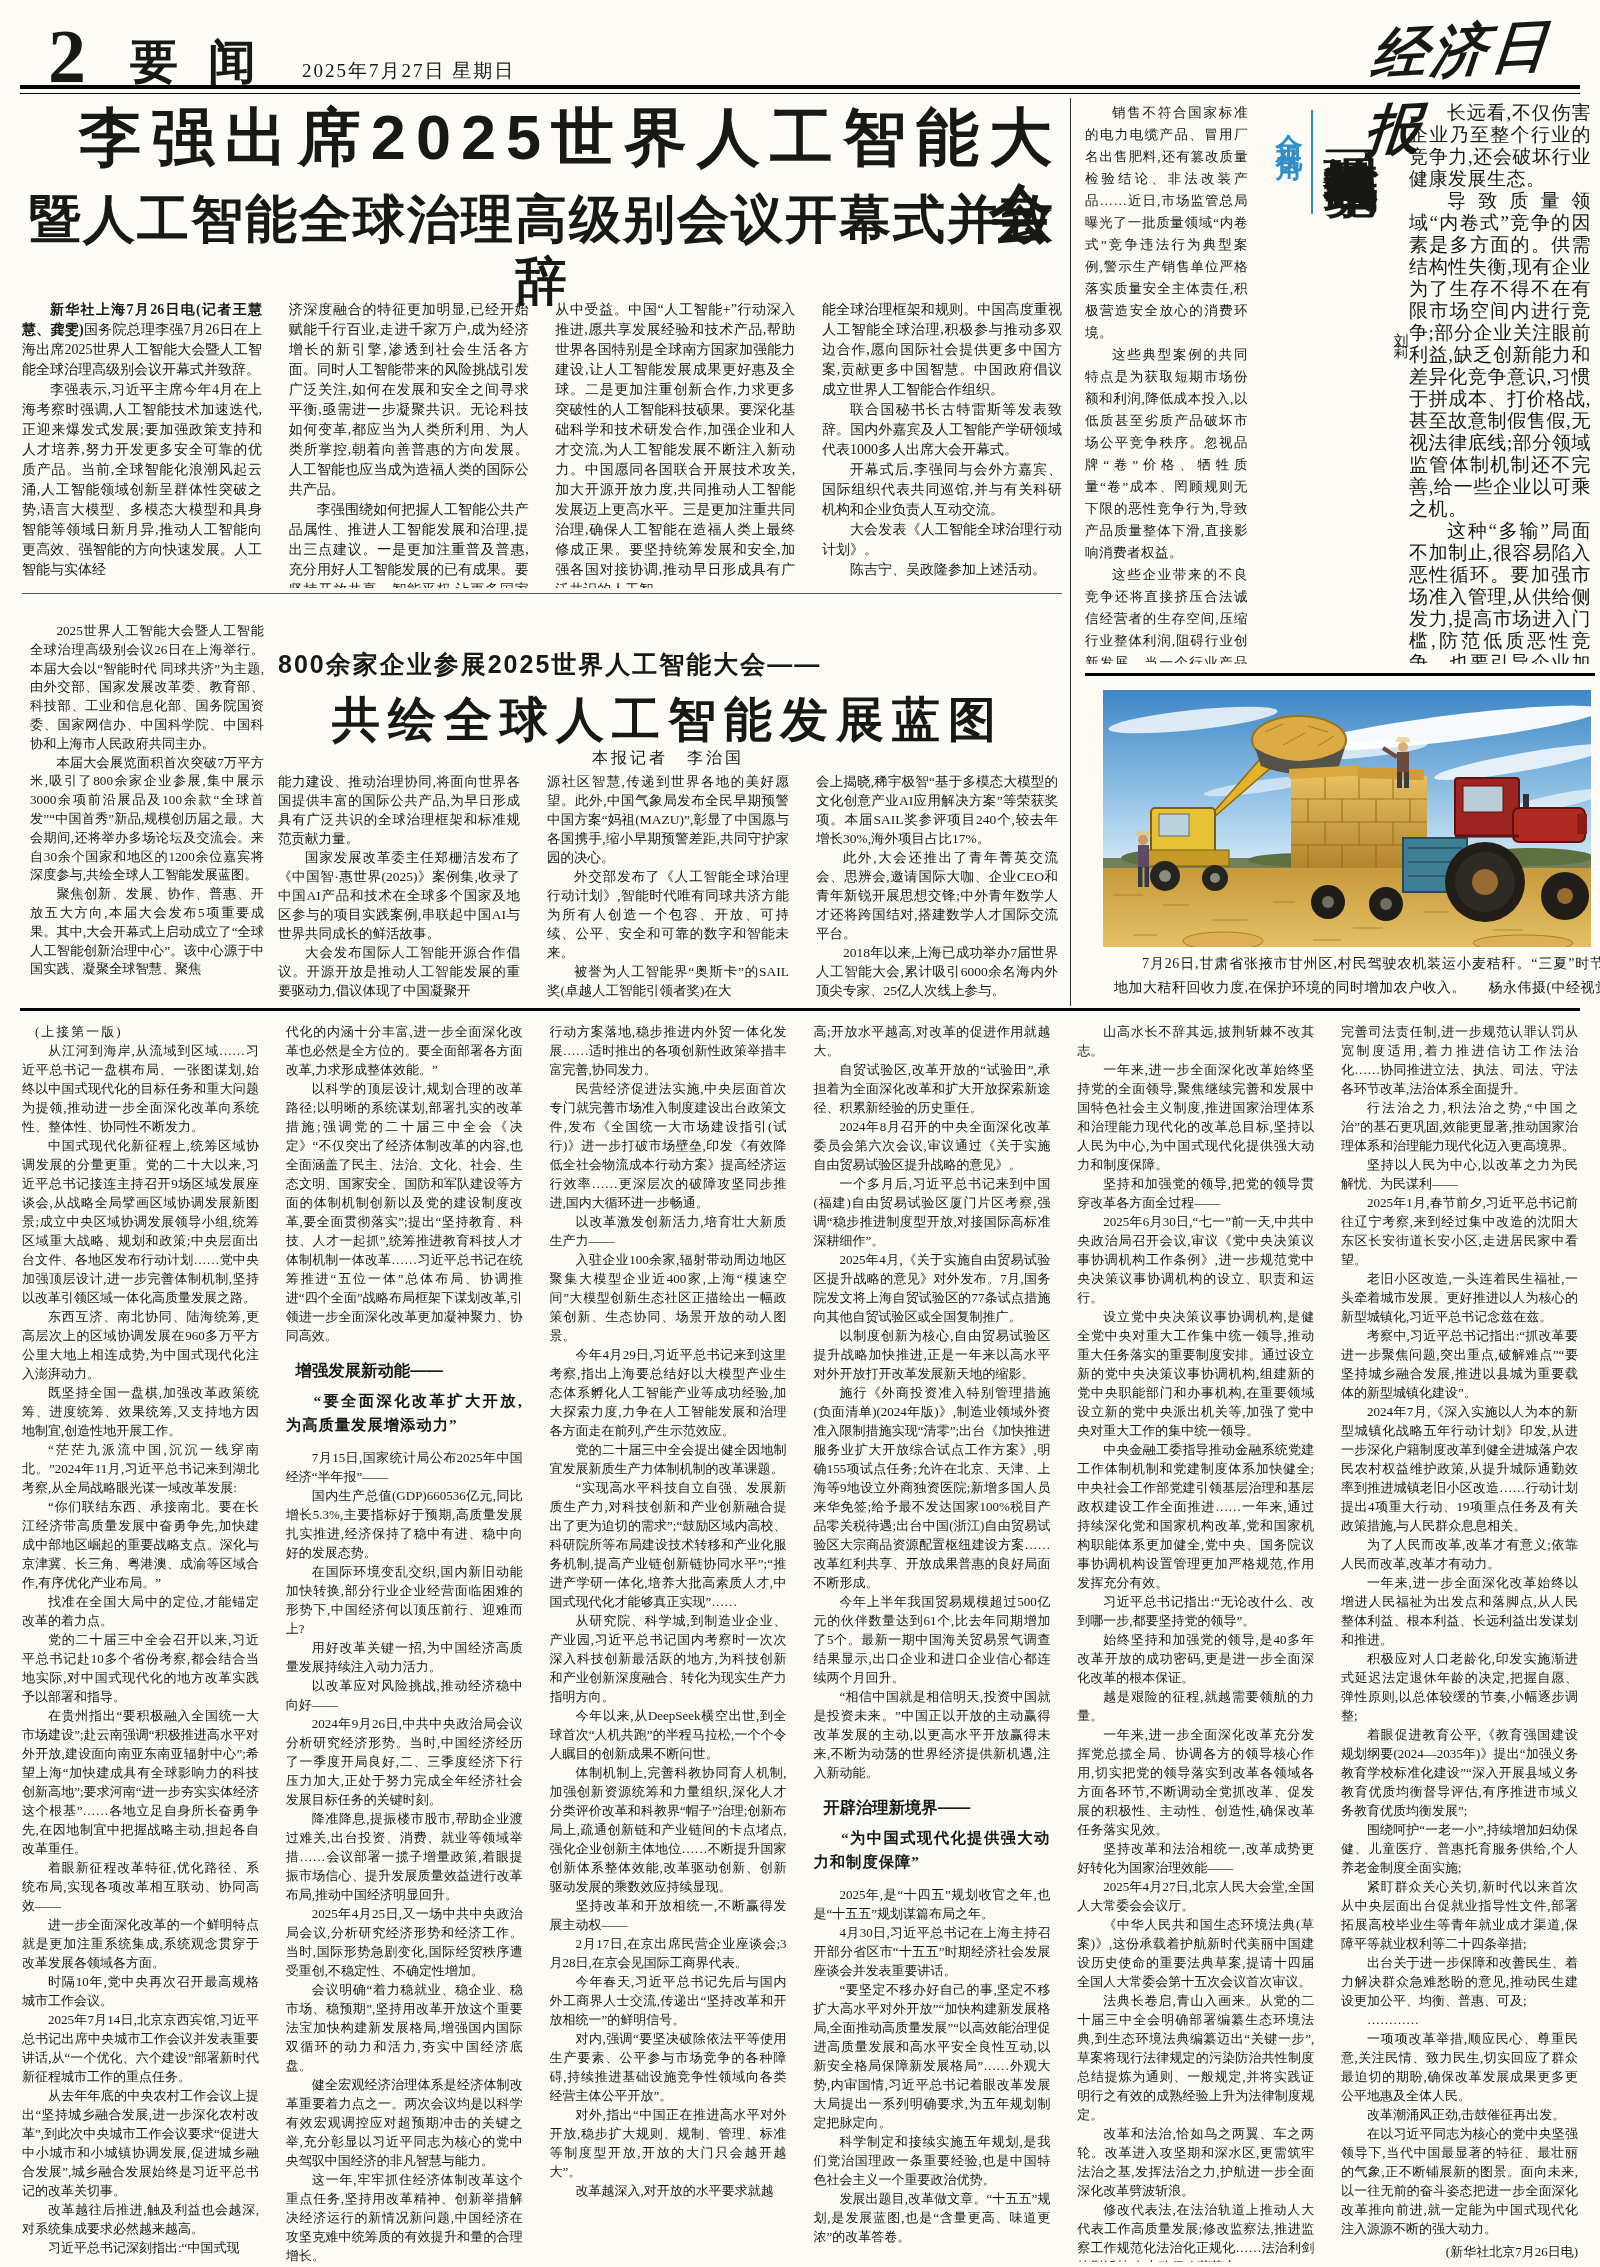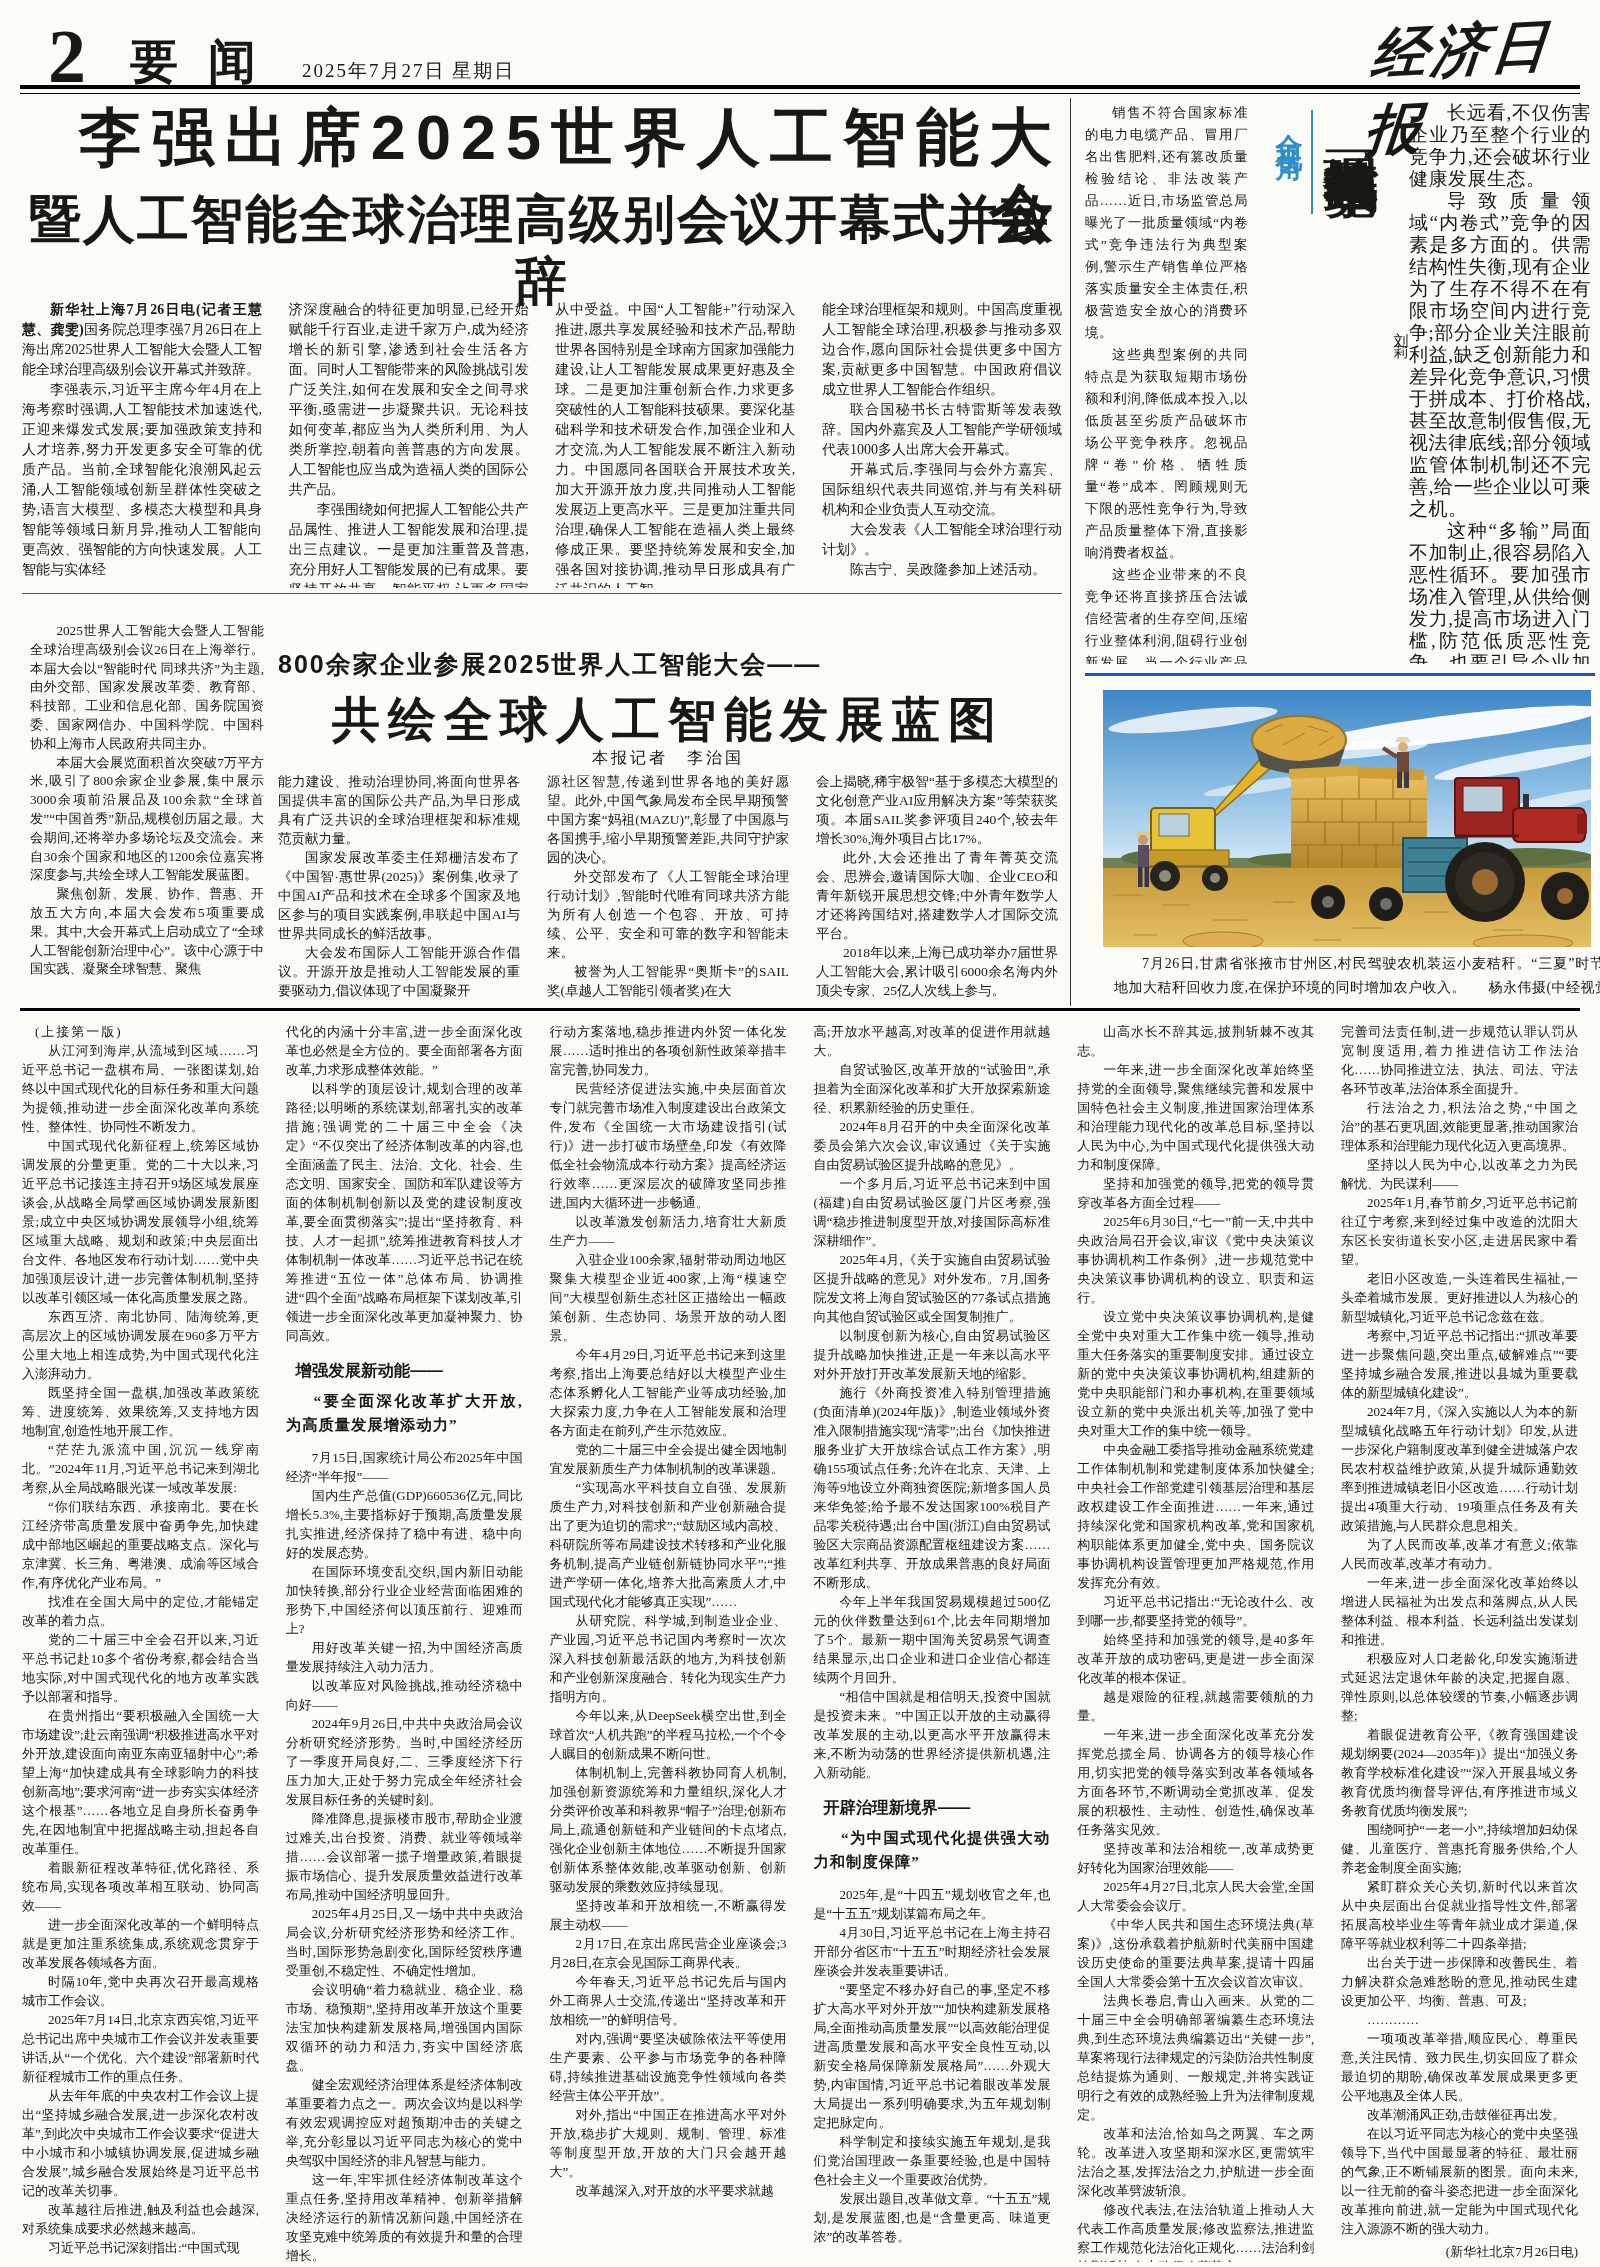--- a/index.html
+++ b/index.html
@@ -32,21 +32,21 @@
   #art1-body{left:22px;top:300px;width:1040px;height:288px;font-size:14px;line-height:20px;}
   #art1-body .col{width:240px;height:288px;}
   
   #a2-col1{left:30px;top:622px;width:234px;height:382px;font-size:13.2px;line-height:18.8px;}
   #a2-kicker{left:278px;top:648px;font-size:25px;font-weight:700;letter-spacing:2px;font-family:"Liberation Sans","DejaVu Sans",sans-serif;}
   #a2-hl{left:278px;top:688px;width:780px;text-align:center;font-size:48px;font-weight:900;letter-spacing:8px;font-family:"Liberation Serif",serif;}
   #a2-byline{left:278px;top:748px;width:780px;text-align:center;font-size:16px;letter-spacing:3px;}
   #a2-body{left:278px;top:772px;width:780px;height:232px;font-size:13.5px;line-height:19px;}
   #a2-body .col{width:242px;height:232px;}
   
-  #commentary{left:1085px;top:96px;width:510px;height:577px;border-bottom:3px solid #1d4ed8;}
+  #commentary{left:1085px;top:96px;width:510px;height:577px;border-bottom:3px solid #000000;}
   #cm-left{left:0;top:6px;width:163px;height:562px;font-size:13.5px;line-height:22px;letter-spacing:.5px;}
   #cm-right{left:324px;top:6px;width:182px;height:562px;font-size:19px;line-height:22px;letter-spacing:.5px;}
   #cm-label{left:186px;top:16px;writing-mode:vertical-rl;text-orientation:upright;font-size:27px;font-weight:700;letter-spacing:10px;color:#2e8ec9;font-family:"Liberation Sans","DejaVu Sans",sans-serif;}
   #cm-label-line{left:226px;top:14px;width:2px;height:104px;background:#2e8ec9;}
   #cm-hl{left:232px;top:30px;height:545px;width:44px;writing-mode:vertical-rl;text-orientation:upright;font-size:38px;font-weight:900;line-height:1.1;letter-spacing:2px;transform:scaleX(1.42);transform-origin:0 0;font-family:"Liberation Sans","DejaVu Sans",sans-serif;}
   #cm-author{left:306px;top:224px;writing-mode:vertical-rl;text-orientation:upright;font-size:15px;letter-spacing:12px;}
   
   #photo{left:1103px;top:690px;width:488px;height:257px;background:#9cc4e2;}
   #caption{left:1114px;top:952px;width:510px;font-size:14px;line-height:24px;text-align:justify;letter-spacing:.5px;}
   #caption .credit{margin-left:1.6em;white-space:nowrap;}

